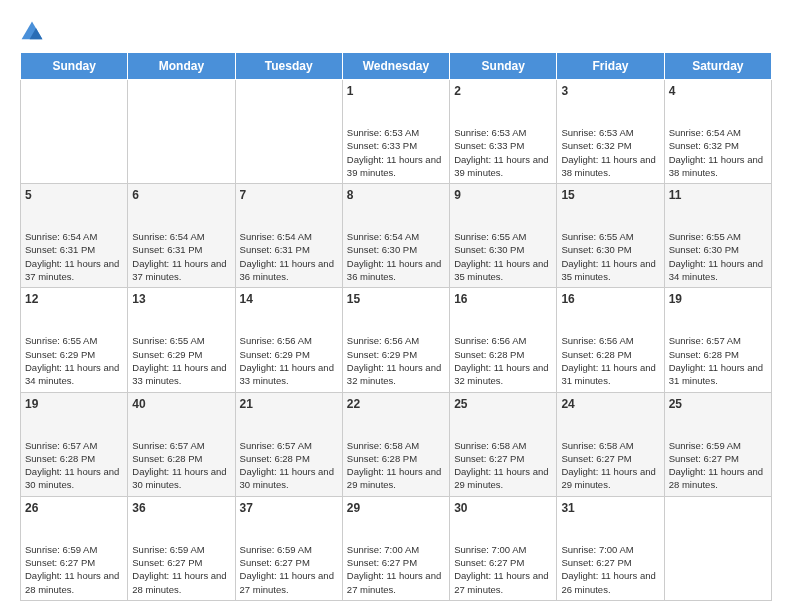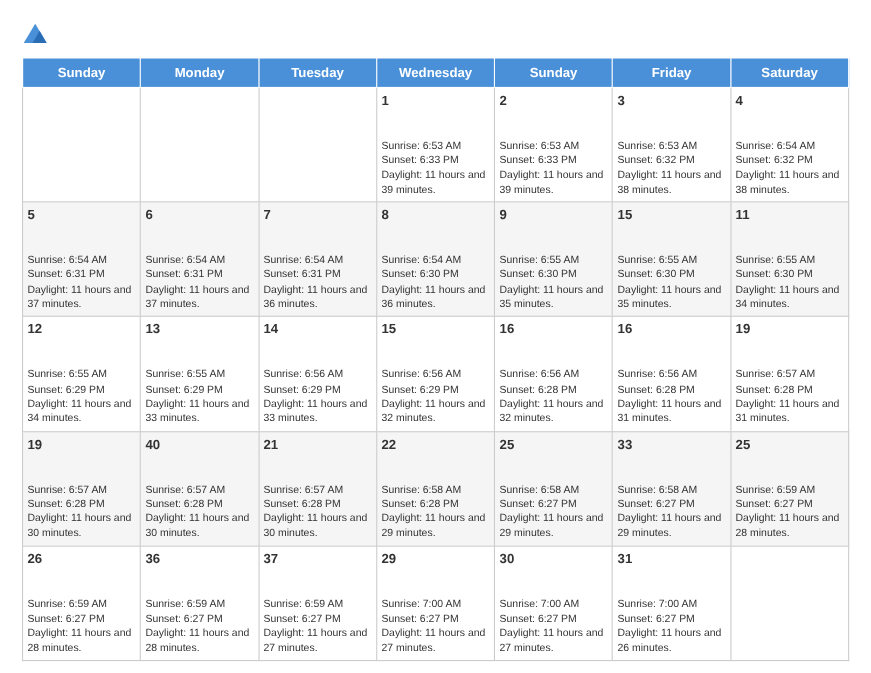--- a/index.html
+++ b/index.html
@@ -268,21 +268,21 @@
 Sunset: 6:28 PM
 Daylight: 11 hours and 29 minutes.</div>
         </td>
         <td>
           <div class="day-number">25</div>
           <div class="day-info" style="white-space: pre-line;">Sunrise: 6:58 AM
 Sunset: 6:27 PM
 Daylight: 11 hours and 29 minutes.</div>
         </td>
         <td>
-          <div class="day-number">33</div>
+          <div class="day-number">24</div>
           <div class="day-info" style="white-space: pre-line;">Sunrise: 6:58 AM
 Sunset: 6:27 PM
 Daylight: 11 hours and 29 minutes.</div>
         </td>
         <td>
           <div class="day-number">25</div>
           <div class="day-info" style="white-space: pre-line;">Sunrise: 6:59 AM
 Sunset: 6:27 PM
 Daylight: 11 hours and 28 minutes.</div>
         </td>

